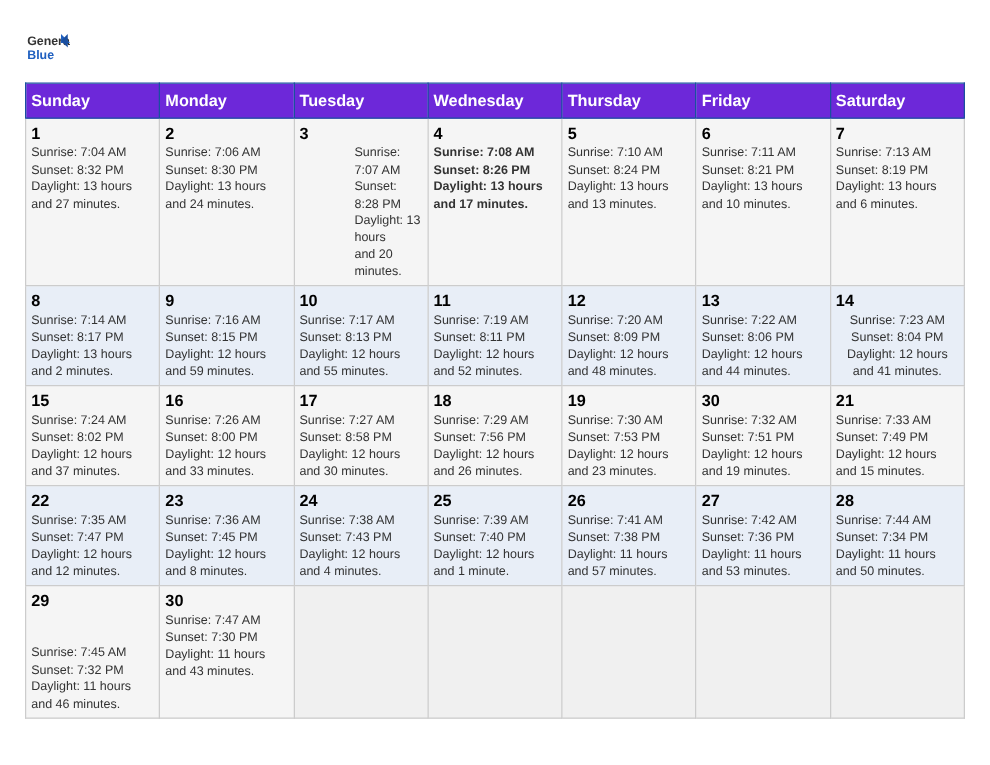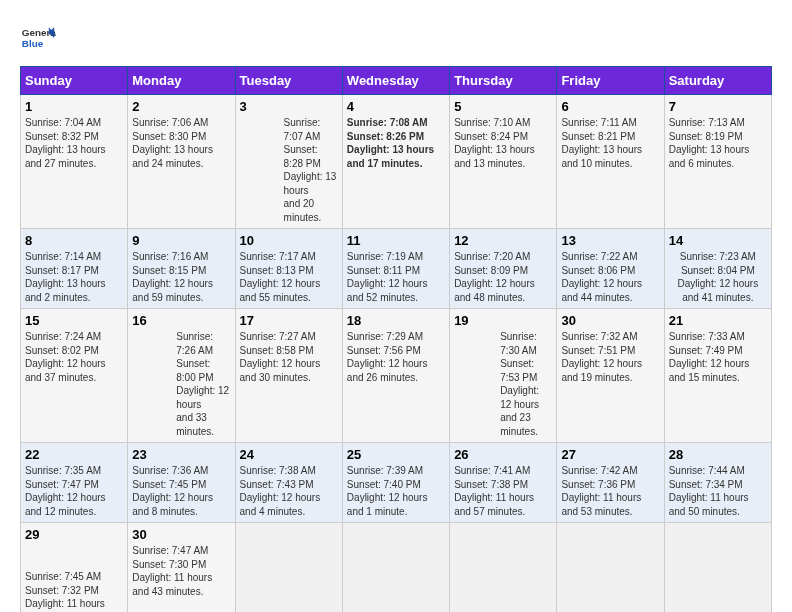--- a/index.html
+++ b/index.html
@@ -220,42 +220,42 @@
       <tr>
         <td>
           <span class="day-num">15</span>
           <div class="day-info" style="white-space: pre-line;">Sunrise: 7:24 AM
 Sunset: 8:02 PM
 Daylight: 12 hours
 and 37 minutes.</div>
         </td>
         <td>
           <span class="day-num">16</span>
-          <div class="day-info" style="white-space: pre-line; margin-left: 44px;">Sunrise: 7:26 AM
+          <div class="day-info" style="white-space: pre-line;">Sunrise: 7:26 AM
 Sunset: 8:00 PM
 Daylight: 12 hours
 and 33 minutes.</div>
         </td>
         <td>
           <span class="day-num">17</span>
           <div class="day-info" style="white-space: pre-line;">Sunrise: 7:27 AM
 Sunset: 8:58 PM
 Daylight: 12 hours
 and 30 minutes.</div>
         </td>
         <td>
           <span class="day-num">18</span>
           <div class="day-info" style="white-space: pre-line;">Sunrise: 7:29 AM
 Sunset: 7:56 PM
 Daylight: 12 hours
 and 26 minutes.</div>
         </td>
         <td>
           <span class="day-num">19</span>
-          <div class="day-info" style="white-space: pre-line; margin-left: 46px;">Sunrise: 7:30 AM
+          <div class="day-info" style="white-space: pre-line;">Sunrise: 7:30 AM
 Sunset: 7:53 PM
 Daylight: 12 hours
 and 23 minutes.</div>
         </td>
         <td>
           <span class="day-num">30</span>
           <div class="day-info" style="white-space: pre-line;">Sunrise: 7:32 AM
 Sunset: 7:51 PM
 Daylight: 12 hours
 and 19 minutes.</div>

